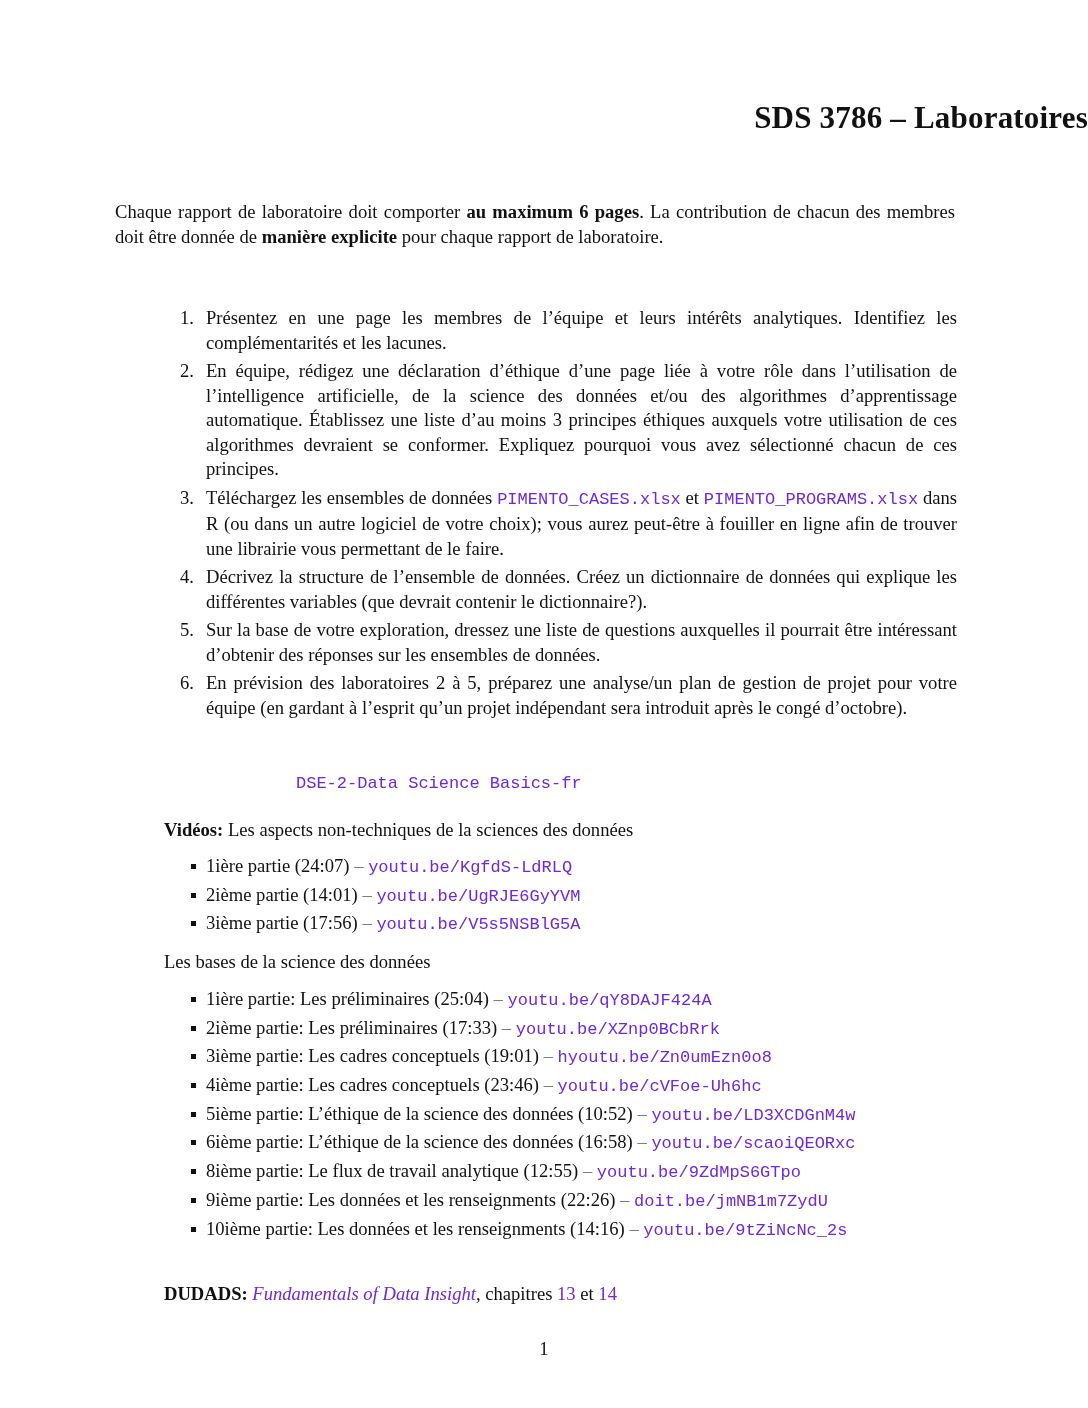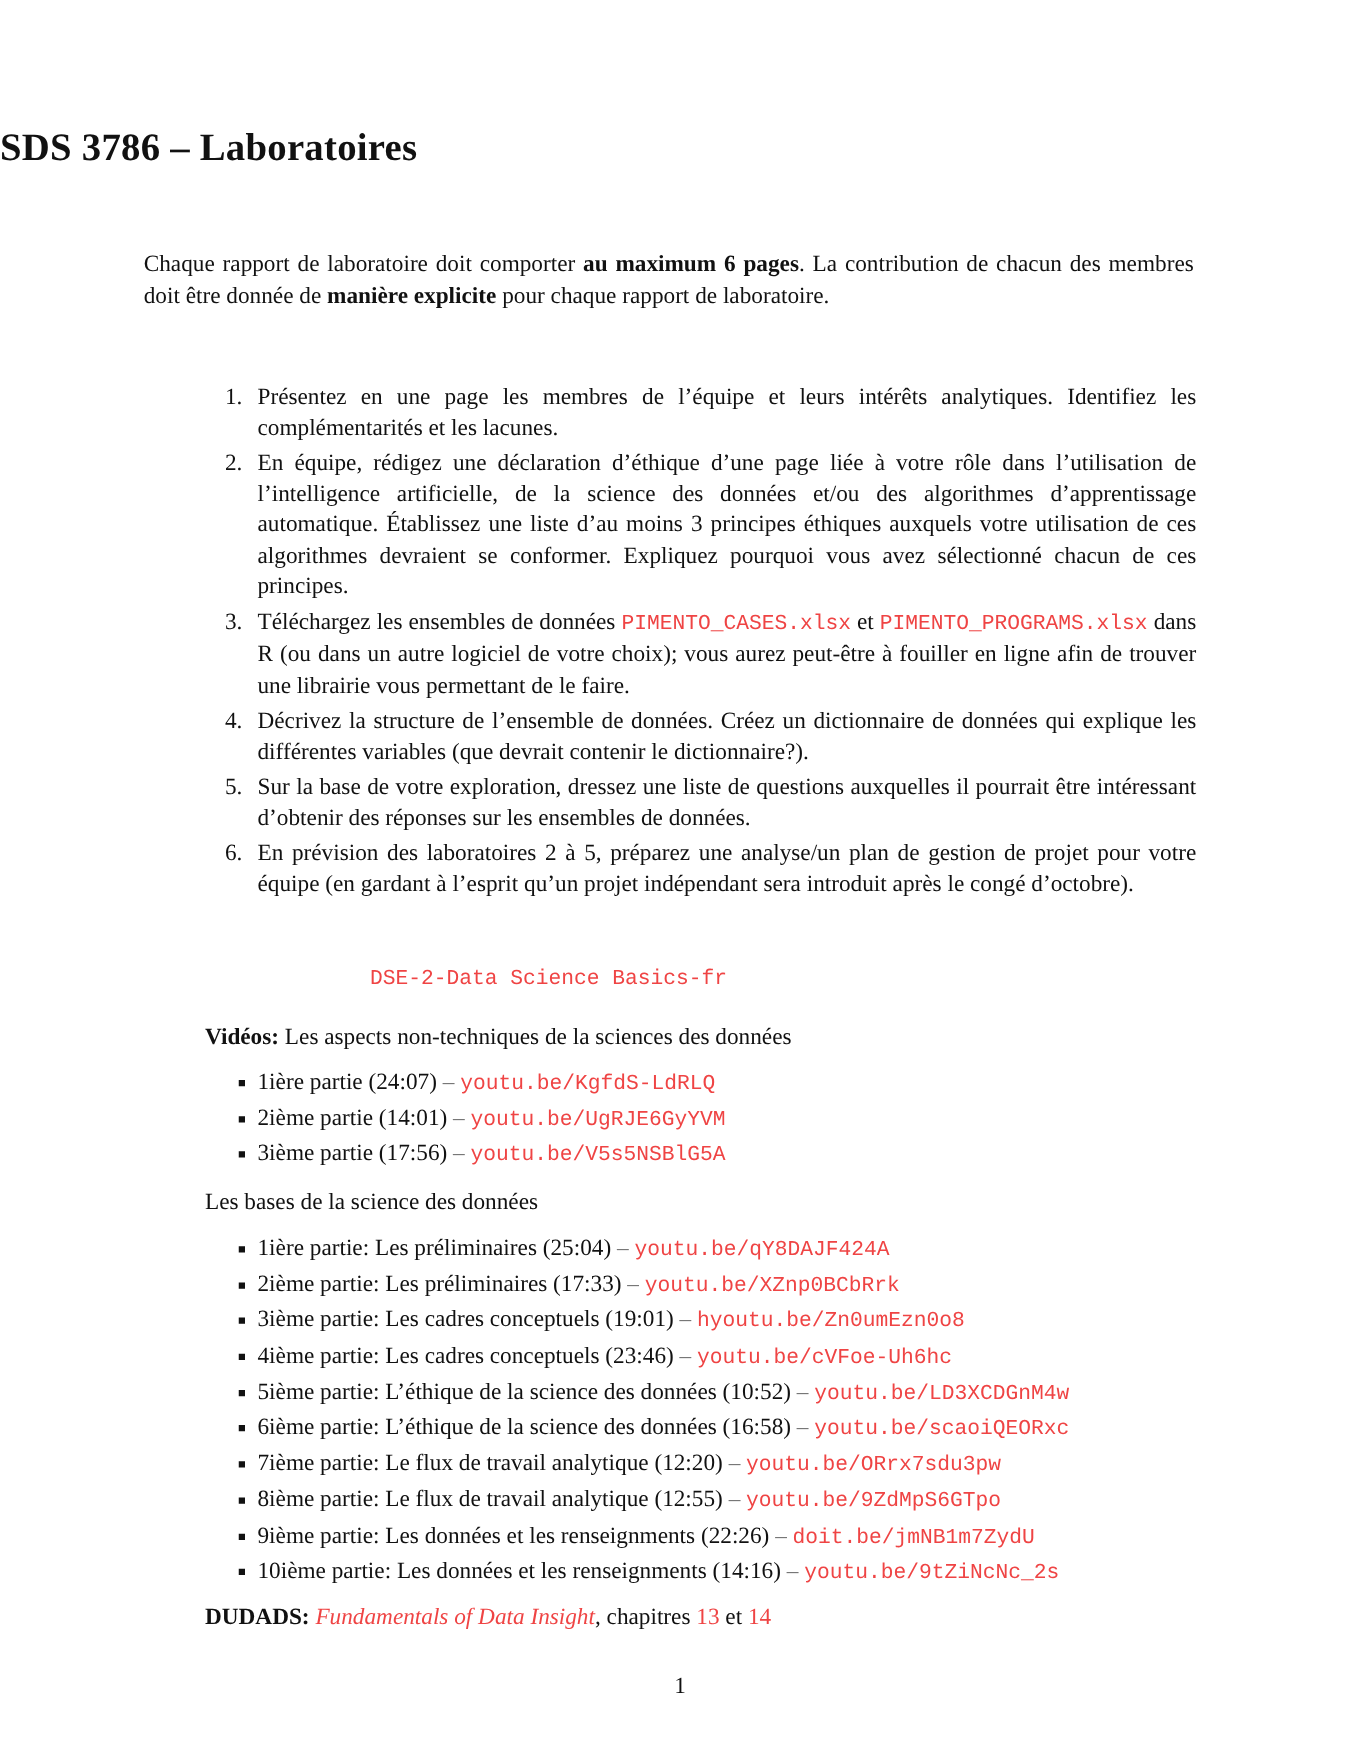--- a/index.html
+++ b/index.html
@@ -3,33 +3,33 @@
   <meta charset="utf-8">
   <style>
     html, body { margin: 0; padding: 0; background: #ffffff; }
     body {
       width: 1088px; height: 1408px; position: relative; overflow: hidden;
       font-family: "DejaVu Serif", "Liberation Serif", serif;
       color: #111111;
     }
     .page { position: absolute; left: 0; top: 0; width: 1088px; height: 1408px; }
     .title {
-      position: absolute; top: 100px; left: 0; width: 1088px; text-align: left;
+      position: absolute; top: 100px; left: 0; width: 1088px; text-align: right;
       font-family: "Liberation Serif", serif; font-weight: bold; font-size: 31px;
       letter-spacing: 0.2px;
     }
     .body-text { font-family: "Liberation Serif", serif; font-size: 18.6px; line-height: 24.5px; }
     .intro { position: absolute; top: 200px; left: 115px; width: 840px; text-align: justify; }
     .b { font-weight: bold; }
     .labo-head { position: absolute; top: 258px; left: 115px; width: 840px; font-weight: bold; }
     .enum { position: absolute; top: 306px; left: 172px; width: 785px; margin: 0; padding: 0; list-style: none; }
     .enum li { position: relative; padding-left: 34px; margin-bottom: 4px; text-align: justify; }
     .enum .num { position: absolute; left: 8px; top: 0; }
     .mono { font-family: "Liberation Mono", "DejaVu Sans Mono", monospace; font-size: 17px; }
-    .link { color: #ef4444; }
+    .link { color: #6d28d9; }
     .res { position: absolute; left: 164px; width: 800px; }
     .dia { top: 770px; }
     .dia .lbl { font-weight: bold; display: inline-block; width: 132px; }
     .dia .row2 { padding-left: 132px; }
     .vid { top: 818px; }
     .bul { list-style: none; margin: 0; padding: 0; }
     .bul li { position: relative; padding-left: 42px; height: 28.7px; line-height: 28.7px; }
     .bul .sq { position: absolute; left: 27px; top: 12px; width: 5px; height: 5px; background: #111; }
     .vlist1 { position: absolute; left: 164px; top: 852px; width: 800px; }
     .bases { position: absolute; left: 164px; top: 950px; }
@@ -76,21 +76,20 @@
 
   <div class="bases body-text">Les bases de la science des données</div>
 
   <ul class="bul vlist2 body-text">
     <li><span class="sq"></span><span>1ière partie: Les préliminaires (25:04)</span> <span class="dash"> – </span><span class="mono link">youtu.be/qY8DAJF424A</span></li>
     <li><span class="sq"></span><span>2ième partie: Les préliminaires (17:33)</span> <span class="dash"> – </span><span class="mono link">youtu.be/XZnp0BCbRrk</span></li>
     <li><span class="sq"></span><span>3ième partie: Les cadres conceptuels (19:01)</span> <span class="dash"> – </span><span class="mono link">hyoutu.be/Zn0umEzn0o8</span></li>
     <li><span class="sq"></span><span>4ième partie: Les cadres conceptuels (23:46)</span> <span class="dash"> – </span><span class="mono link">youtu.be/cVFoe-Uh6hc</span></li>
     <li><span class="sq"></span><span>5ième partie: L’éthique de la science des données (10:52)</span> <span class="dash"> – </span><span class="mono link">youtu.be/LD3XCDGnM4w</span></li>
     <li><span class="sq"></span><span>6ième partie: L’éthique de la science des données (16:58)</span> <span class="dash"> – </span><span class="mono link">youtu.be/scaoiQEORxc</span></li>
-    <li><span class="sq"></span><span>7ième partie: Le flux de travail analytique (12:20)</span> <span class="dash"> – </span><span class="mono link">youtu.be/ORrx7sdu3pw</span></li>
     <li><span class="sq"></span><span>8ième partie: Le flux de travail analytique (12:55)</span> <span class="dash"> – </span><span class="mono link">youtu.be/9ZdMpS6GTpo</span></li>
     <li><span class="sq"></span><span>9ième partie: Les données et les renseignments (22:26)</span> <span class="dash"> – </span><span class="mono link">doit.be/jmNB1m7ZydU</span></li>
     <li><span class="sq"></span><span>10ième partie: Les données et les renseignments (14:16)</span> <span class="dash"> – </span><span class="mono link">youtu.be/9tZiNcNc_2s</span></li>
   </ul>
 
   <div class="dudads body-text">
     <span class="b">DUDADS:</span>
     <span class="ital link">Fundamentals of Data Insight</span><span>, chapitres </span><span class="link">13</span><span> et </span><span class="link">14</span>
   </div>
 

